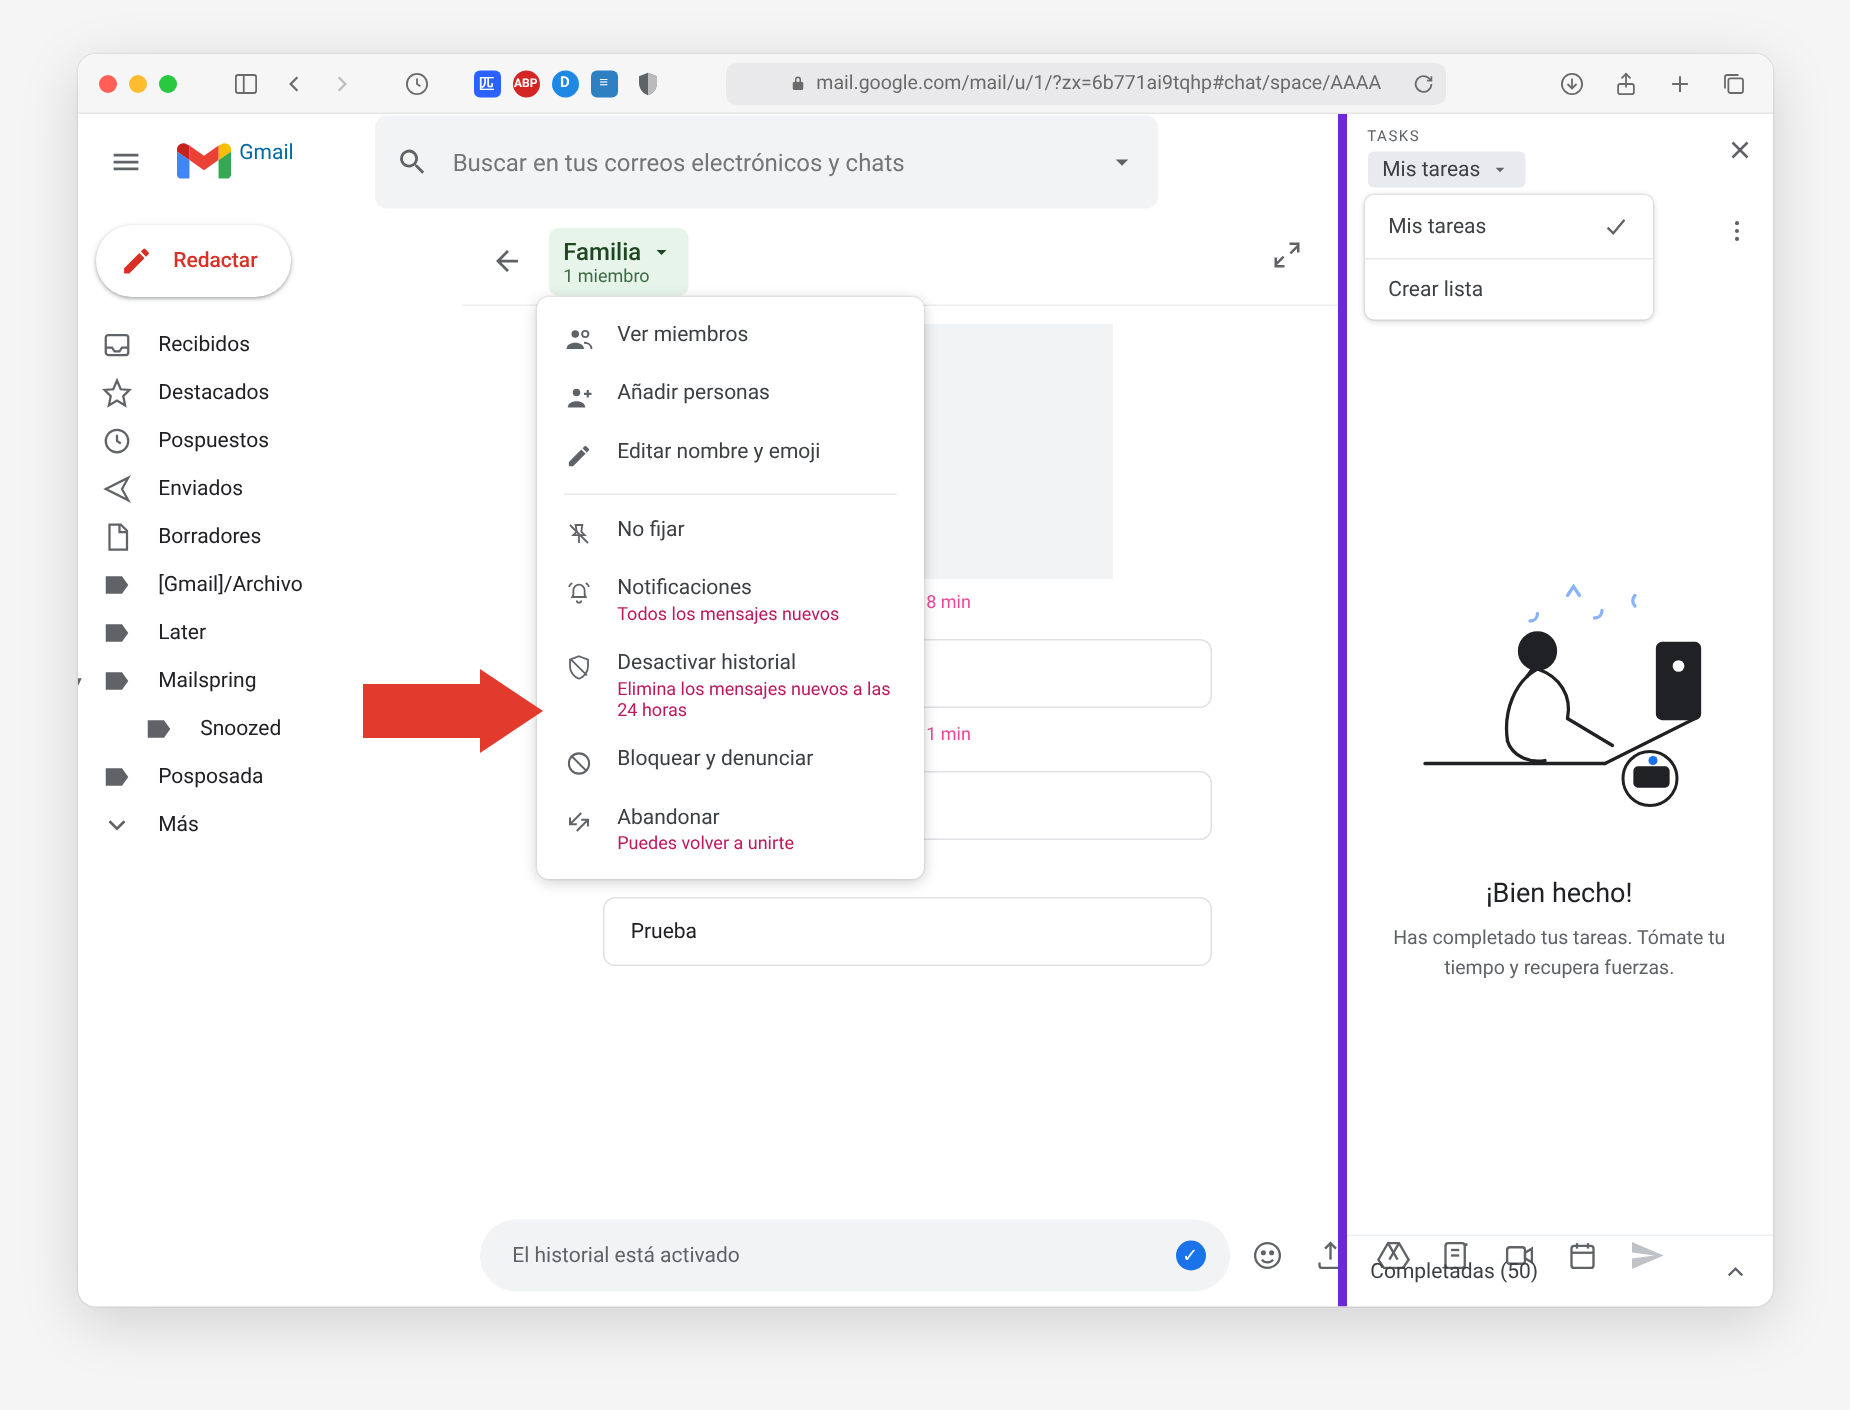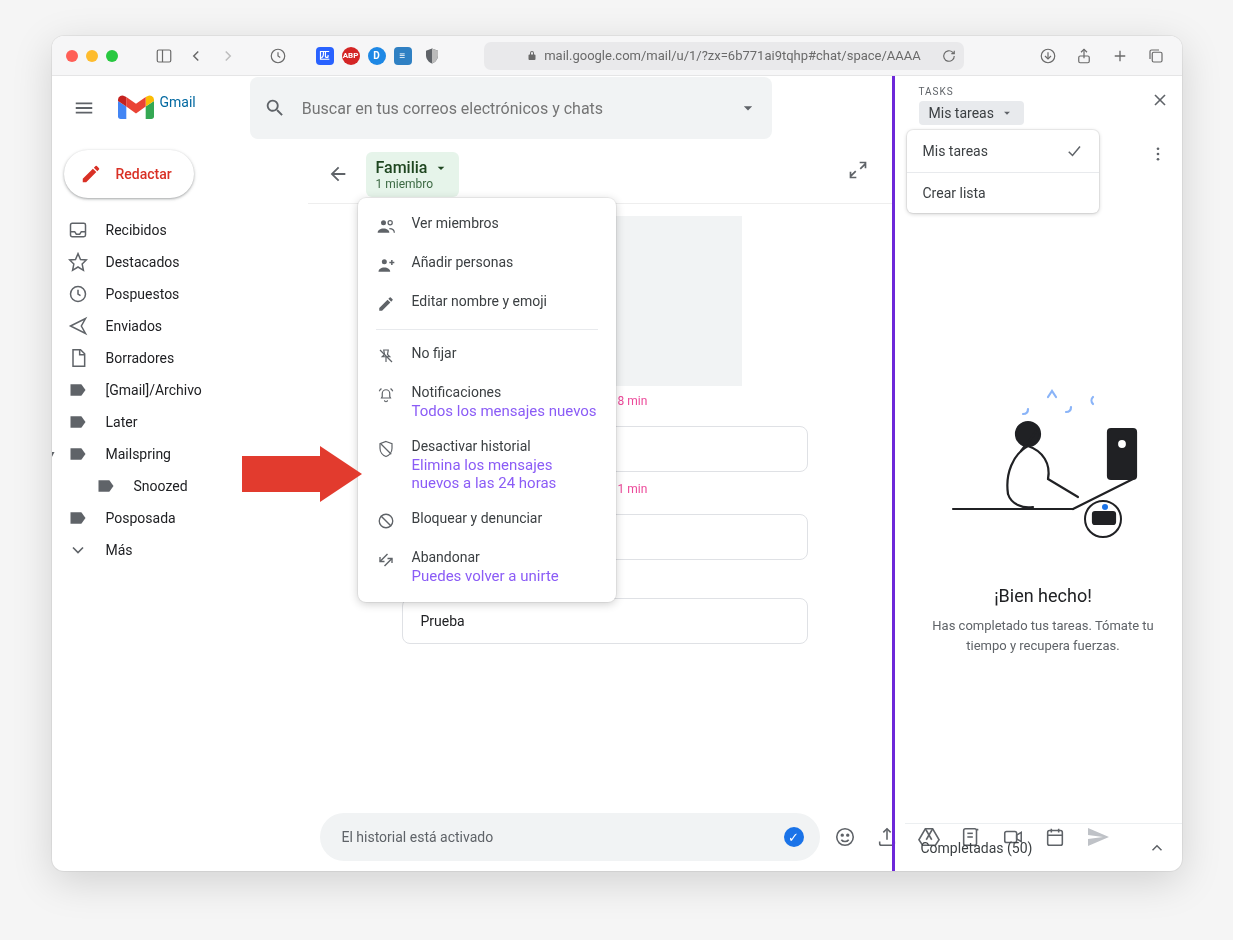--- a/index.html
+++ b/index.html
@@ -53,26 +53,26 @@
     .compose-bar-wrap { position:absolute; bottom: 10px; left: 12px; right: 19px; display:flex; align-items:center; gap:14px; }
     .compose-bar { flex:0 0 500px; height:48px; background:#f1f3f4; border-radius:24px; display:flex; align-items:center; padding-left:22px; font-size:14px; color:#5f6368; gap:12px;}
     .compose-bar .check { margin-left:auto; margin-right:16px; width:20px; height:20px; background:#1a73e8; border-radius:50%; display:flex; align-items:center; justify-content:center; color:#fff; font-size:13px;}
     .cb-icons { display:flex; gap:20px; color:#5f6368; align-items:center;}
     .cb-icons .send { color:#bfc2c7; }
     
     .space-menu { position:absolute; left:50px; top:58px; width: 258px; background:#fff; border-radius:8px; box-shadow: 0 2px 10px rgba(0,0,0,.2), 0 0 0 1px rgba(0,0,0,.05); padding: 8px 0; z-index: 100;}
     .sm-item { display:flex; align-items:flex-start; gap:16px; padding: 9px 18px; font-size:14px; color:#3c4043;}
     .sm-item .mi-icon { color:#5f6368; width:20px; height:20px; flex-shrink:0; margin-top:1px; display:flex; align-items:center; justify-content:center;}
     .sm-item .mi-text { display:flex; flex-direction:column; gap:2px; }
-    .sm-item .mi-sub { font-size:15px; color:#8b5cf6;}
+    .sm-item .mi-sub { font-size:12px; color:#be185d;}
     .sm-sep { height:1px; background:#e8eaed; margin: 6px 18px;}
     
     .red-arrow { position:absolute; left:-66px; top: 306px; z-index:200; }
     
-    .tasks-panel { width: 290px; border-left:3px solid #6d28d9; display:flex; flex-direction:column; position:relative;padding-left:10px;}
+    .tasks-panel { width: 290px; border-left:6px solid #6d28d9; display:flex; flex-direction:column; position:relative;}
     .tp-header { padding: 10px 14px 6px; position:relative;}
     .tp-label { font-size:10px; letter-spacing: 1px; color:#5f6368; }
     .tp-drop { margin-top:4px; display:inline-flex; align-items:center; gap:6px; background:#e8eaed; padding:4px 10px; border-radius:4px; font-size:14px; color:#3c4043;}
     .tp-close { position:absolute; right:12px; top:14px; color:#5f6368; }
     .tp-more { position:absolute; right:12px; top:66px; color:#5f6368; width:24px; height:24px; display:flex; align-items:center; justify-content:center;}
     .tp-menu { position:absolute; left:12px; top:54px; width:192px; background:#fff; border-radius:6px; box-shadow:0 1px 4px rgba(0,0,0,.2), 0 0 0 1px rgba(0,0,0,.05); z-index: 50;}
     .tp-menu-item { padding: 12px 16px; font-size:14px; color:#3c4043; display:flex; align-items:center; justify-content:space-between;}
     .tp-menu-sep { height:1px; background:#e8eaed;}
     .tp-body { flex:1; display:flex; flex-direction:column; align-items:center; justify-content:center; text-align:center; padding:0 20px;}
     .tp-illu { width:220px; height:190px; margin-top: 80px; margin-bottom: 16px; display:flex; align-items:center; justify-content:center;}

